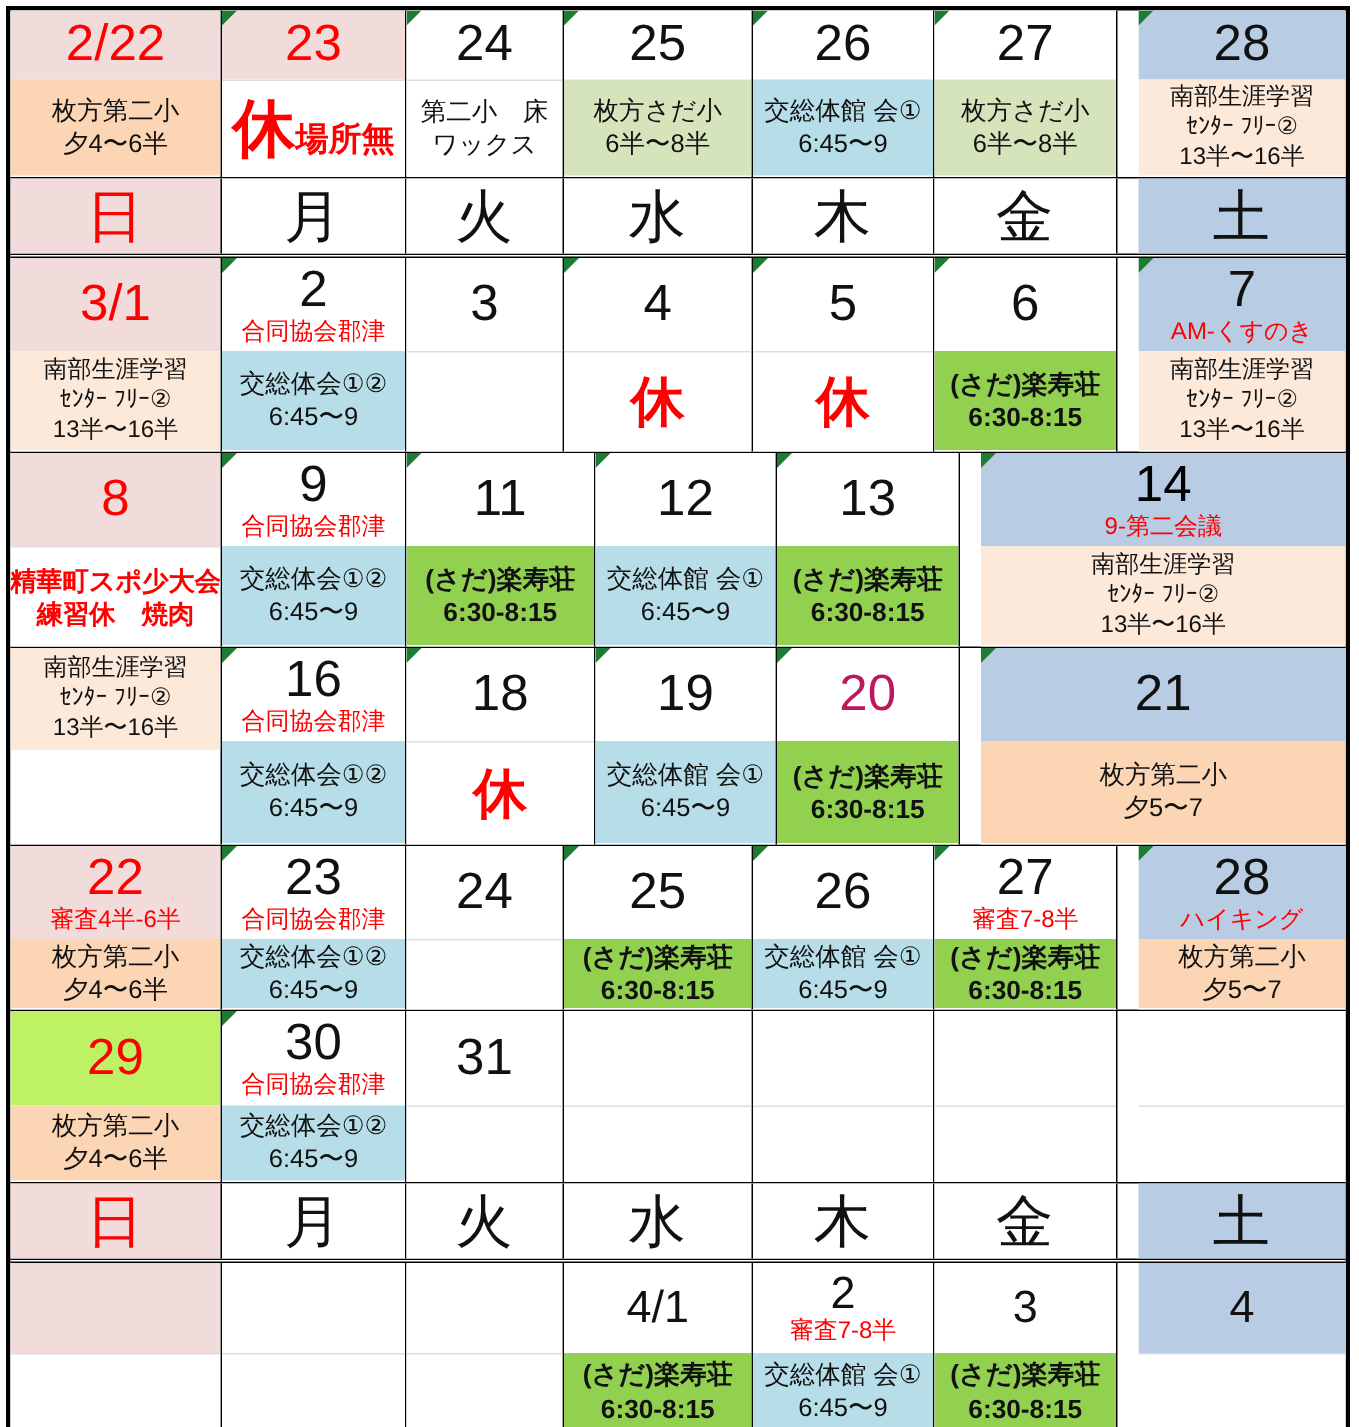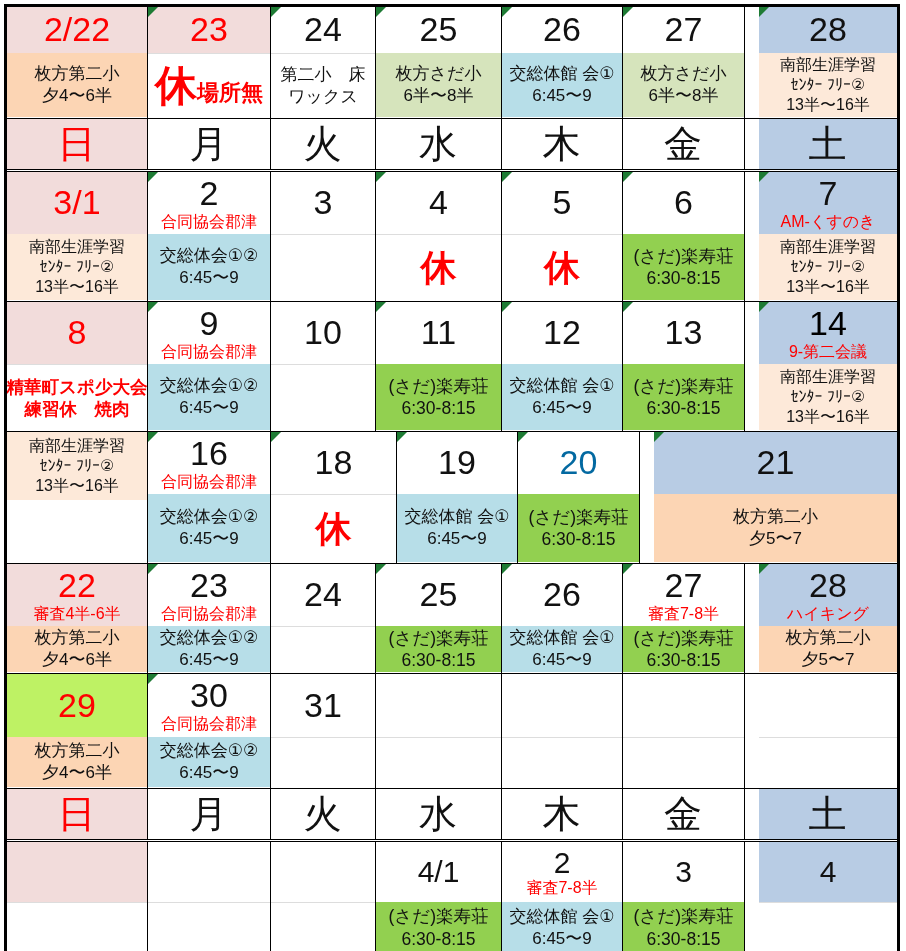--- a/index.html
+++ b/index.html
@@ -28,21 +28,21 @@
   .r8 .d{height:60px}.r8 .e{height:51px}
   .hdr .hcell{height:50px;display:flex;align-items:center;justify-content:center;
     font-size:38px;font-weight:500;letter-spacing:1px;}
   .d{display:flex;flex-direction:column;align-items:center;justify-content:center;line-height:1;}
   .num{font-size:34px;line-height:1.05;}
   .r8 .num{font-size:30px;}
   .sub{font-size:16px;line-height:1.1;margin-top:1px;white-space:nowrap;}
   .e{display:flex;flex-direction:column;align-items:center;justify-content:center;
      font-size:17px;line-height:1.28;text-align:center;}
   .e.split{border-top:1px solid #ddd;}
-  .e.bold{font-weight:normal;font-size:17.5px;}
+  .e.bold{font-weight:bold;font-size:17.5px;}
   .e.redbold{font-weight:bold;font-size:17.5px;}
   .e .ln{white-space:nowrap;}
   .e.three{font-size:16px;line-height:1.25;}
   .kyu-big{font-size:36px;font-weight:bold;line-height:1;}
   .kyu-mix{display:flex;align-items:baseline;font-weight:bold;}
   .kyu-mix .k1{font-size:42px;line-height:1;}
   .kyu-mix .k2{font-size:22px;line-height:1;}
   .tri{position:absolute;top:0;left:0;width:0;height:0;
        border-top:10px solid #1e7b34;border-right:10px solid transparent;}
 </style>
@@ -230,26 +230,20 @@
         <div class="tri"></div>
         <div class="d" style="background: rgb(255, 255, 255);">
           <div class="num" style="color: rgb(17, 17, 17);">9</div>
           <div class="sub" style="color: rgb(255, 0, 0);">合同協会郡津</div>
         </div>
         <div class="e" style="background: rgb(183, 222, 232);">
           <div class="ln">交総体会①②</div>
           <div class="ln">6:45〜9</div>
         </div>
       </div>
-      <div class="cell c2">
-        <div class="d" style="background: rgb(255, 255, 255);">
-          <div class="num" style="color: rgb(17, 17, 17);">10</div>
-        </div>
-        <div class="e split" style="background: rgb(255, 255, 255);"></div>
-      </div>
       <div class="cell c3">
         <div class="tri"></div>
         <div class="d" style="background: rgb(255, 255, 255);">
           <div class="num" style="color: rgb(17, 17, 17);">11</div>
         </div>
         <div class="e bold" style="background: rgb(146, 208, 80);">
           <div class="ln">(さだ)楽寿荘</div>
           <div class="ln">6:30-8:15</div>
         </div>
       </div>
@@ -320,21 +314,21 @@
           <div class="num" style="color: rgb(17, 17, 17);">19</div>
         </div>
         <div class="e" style="background: rgb(183, 222, 232);">
           <div class="ln">交総体館 会①</div>
           <div class="ln">6:45〜9</div>
         </div>
       </div>
       <div class="cell c5">
         <div class="tri"></div>
         <div class="d" style="background: rgb(255, 255, 255);">
-          <div class="num" style="color: #0369a1;">20</div>
+          <div class="num" style="color: #be185d;">20</div>
         </div>
         <div class="e bold" style="background: rgb(146, 208, 80);">
           <div class="ln">(さだ)楽寿荘</div>
           <div class="ln">6:30-8:15</div>
         </div>
       </div>
       <div class="cell c6">
         <div class="tri"></div>
         <div class="d" style="background: rgb(184, 204, 228); text-align: center;">
           <div class="num" style="color: rgb(17, 17, 17);">21</div>

